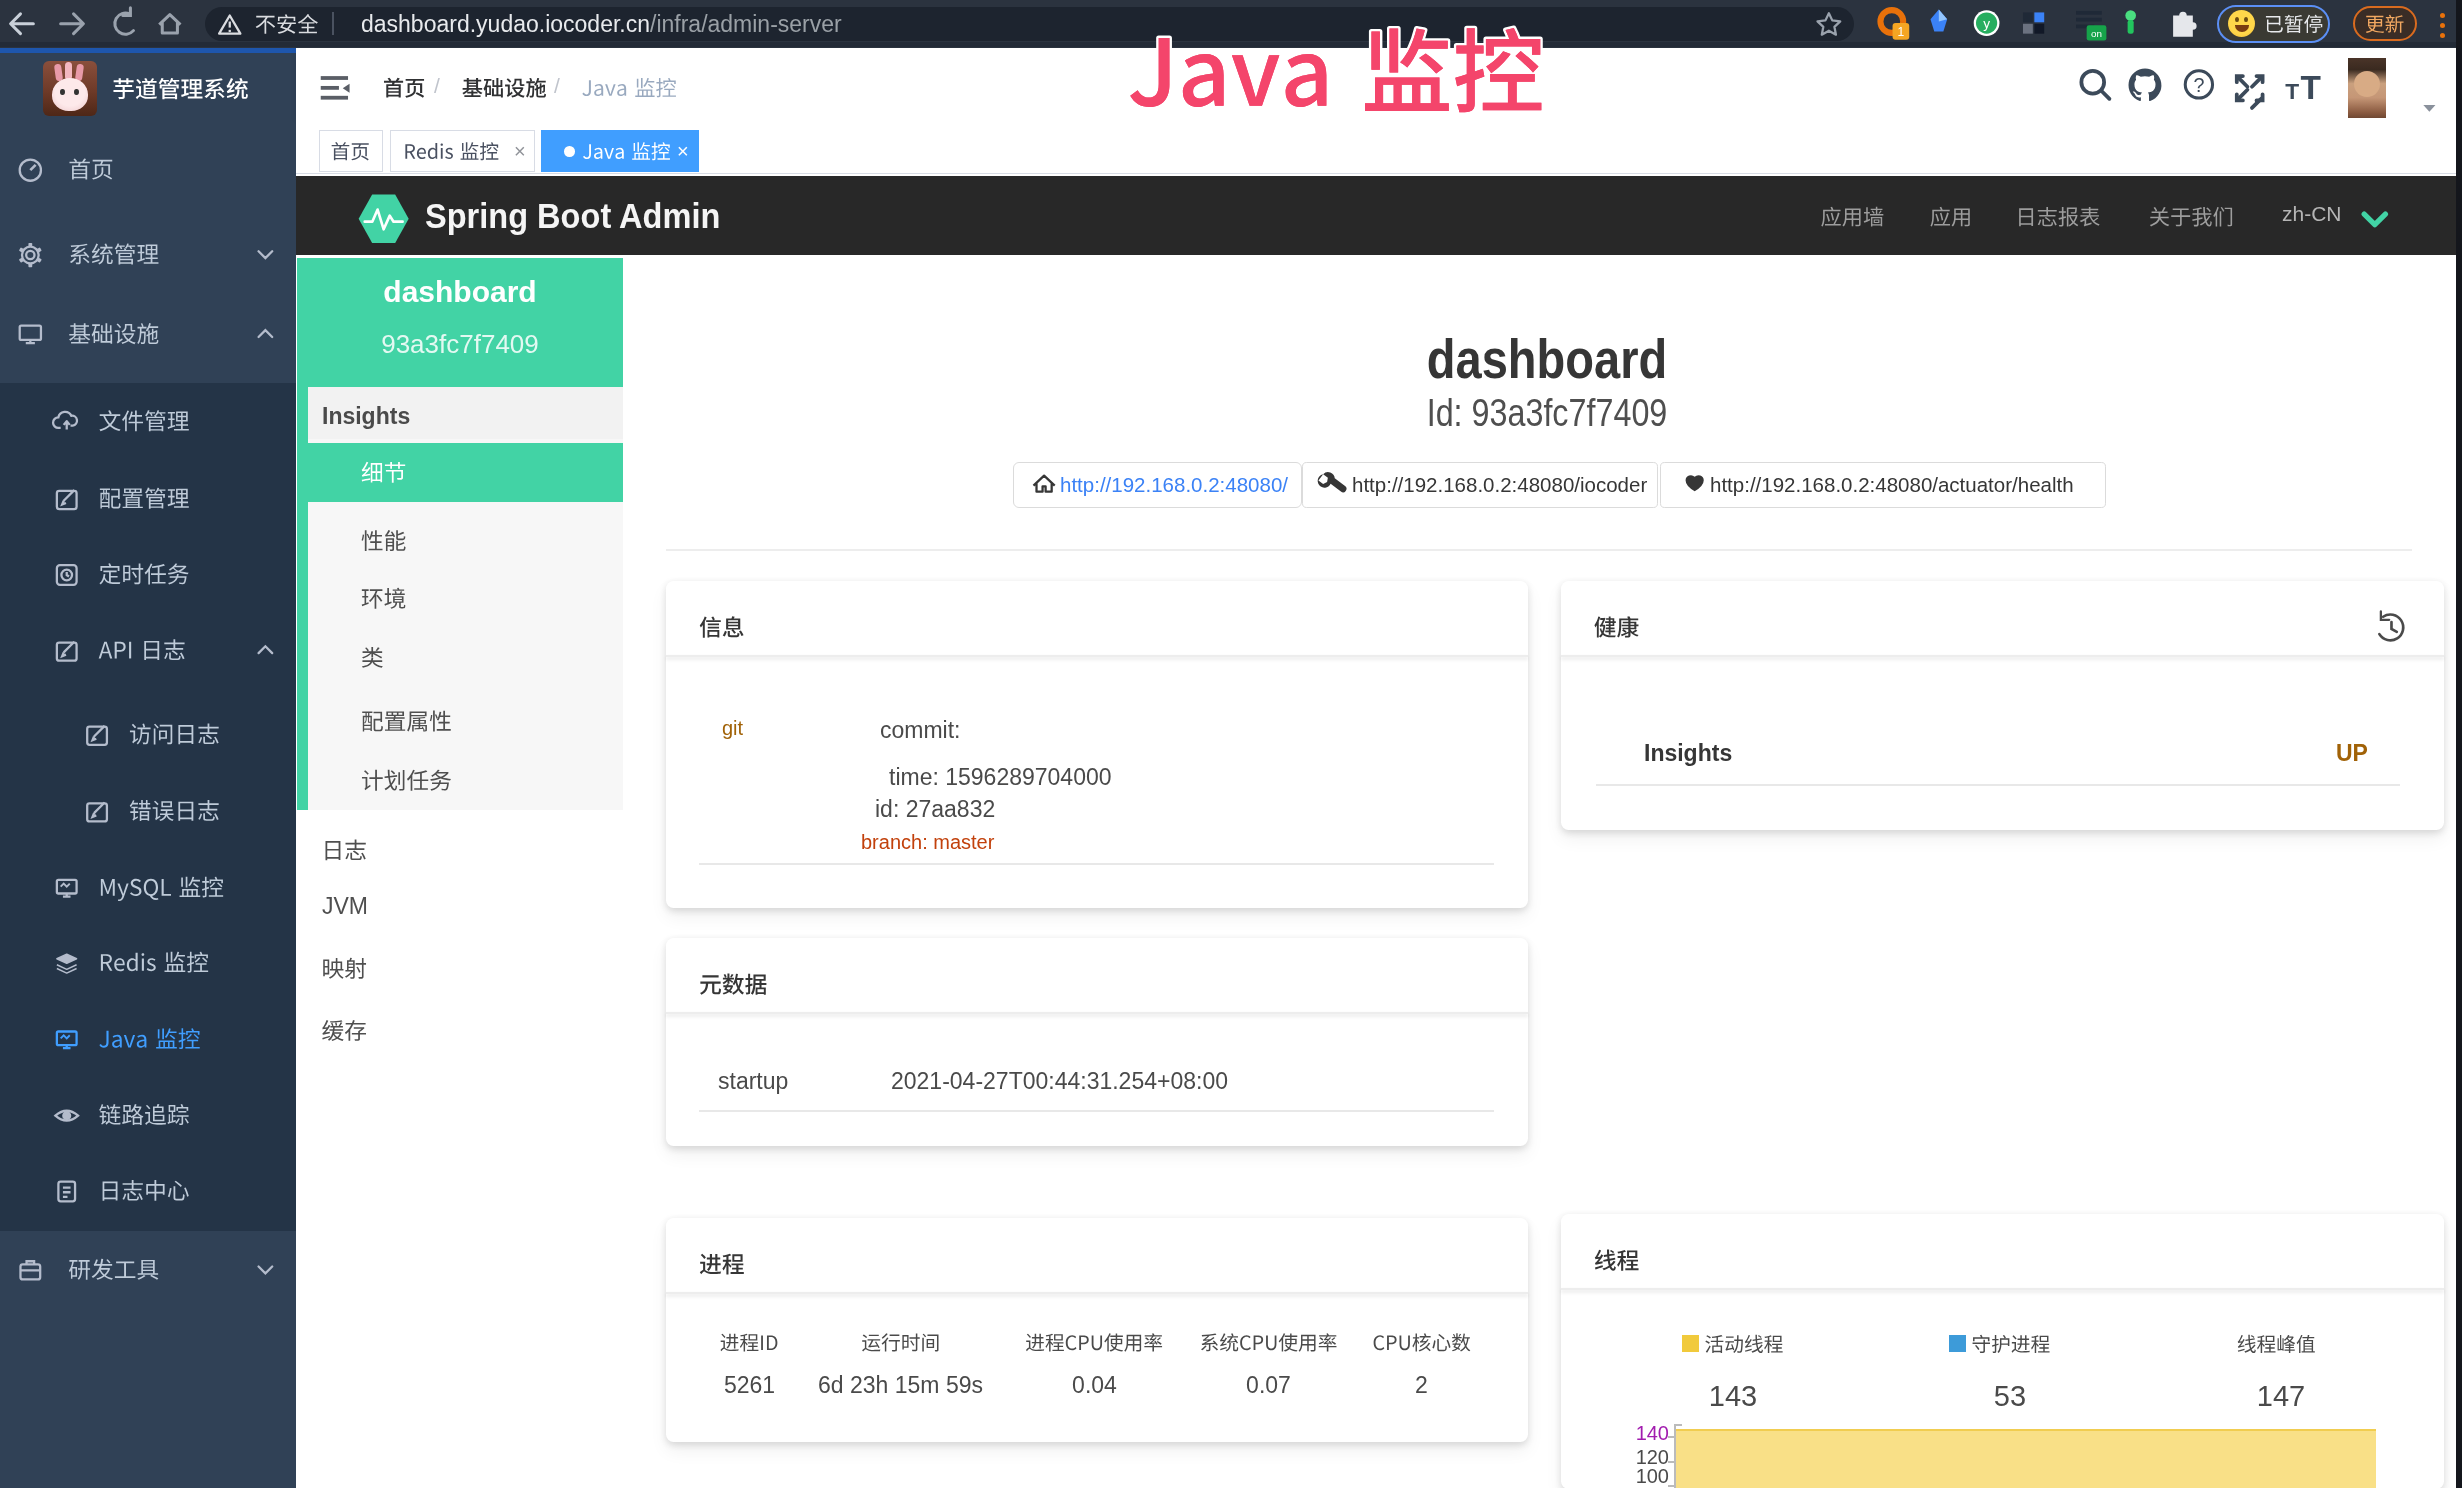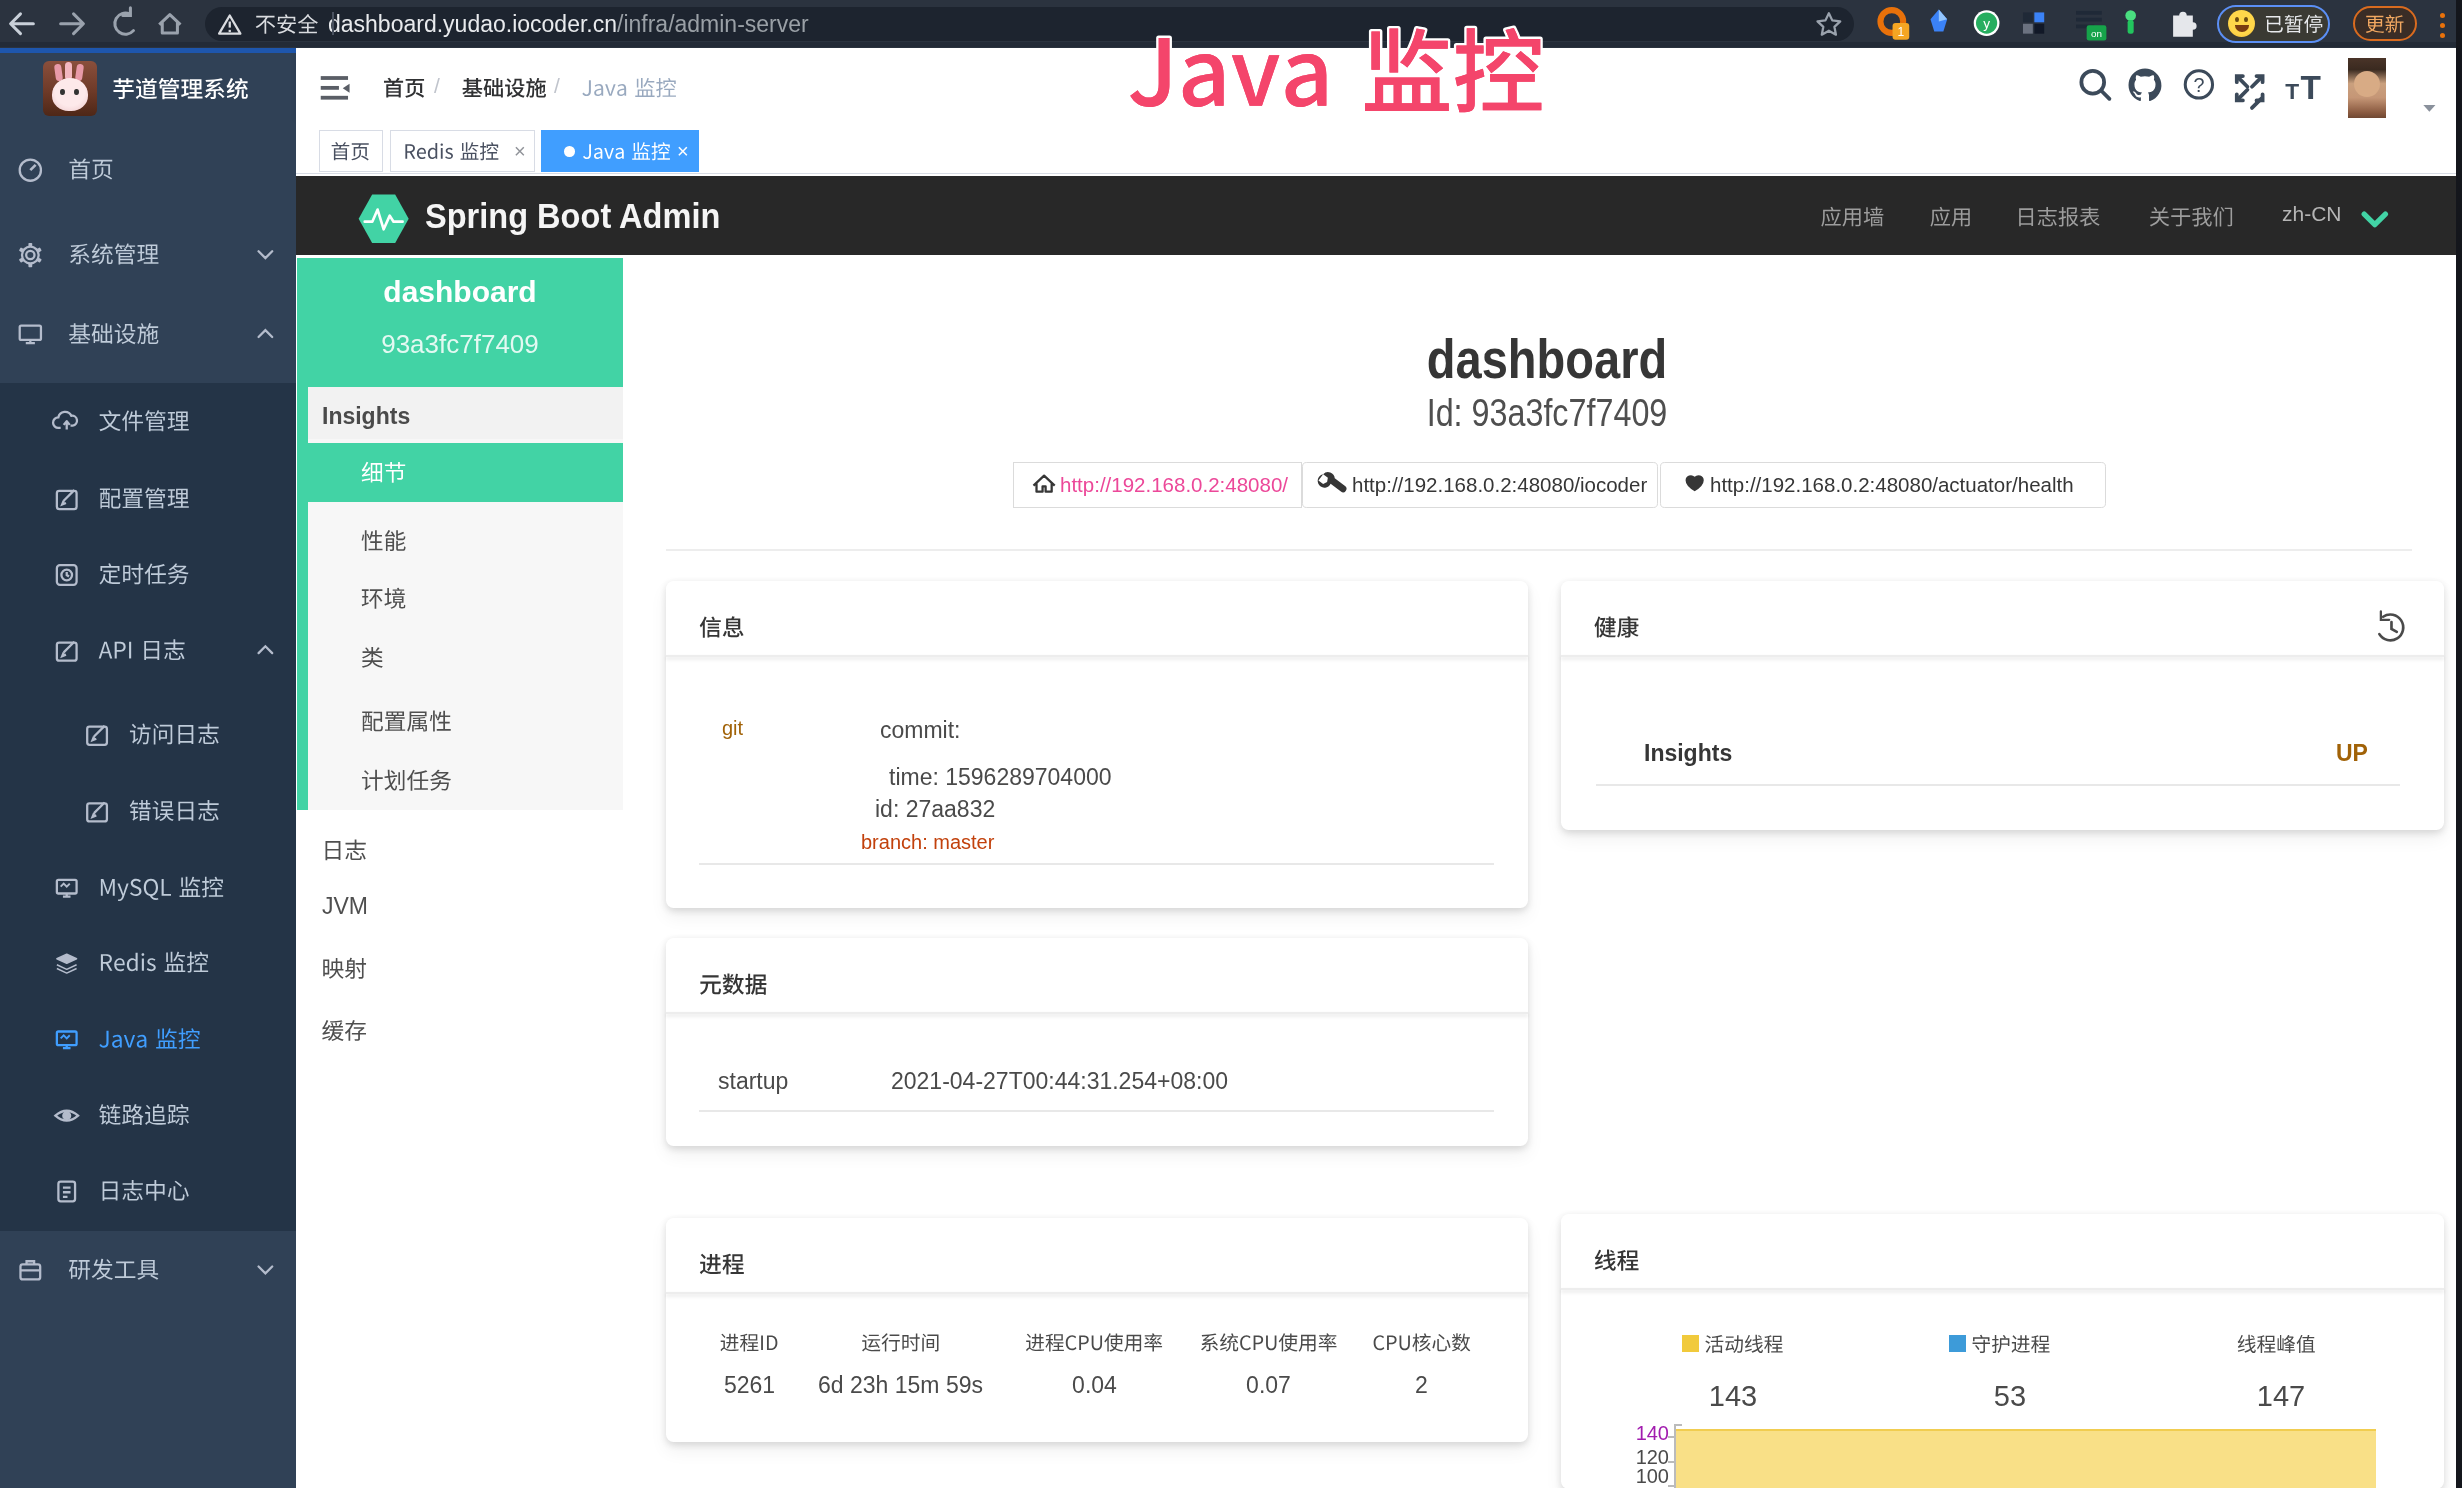--- a/index.html
+++ b/index.html
@@ -1,20 +1,20 @@
 <!DOCTYPE html>
 <html style="font-size:12px"><head><meta charset="utf-8"><style>
 *{margin:0;padding:0;}
 html,body{width:2462px;height:1489px;overflow:hidden;background:#fff;}
 body{position:relative;font-family:'Liberation Sans',sans-serif;}
 </style></head><body>
 <div style="position:absolute;left:0;top:0;width:2462px;height:48px;background:#2b333f;"></div>
 <div style="position:absolute;left:0;top:42px;width:2462px;height:5.3px;background:#232b37;"></div>
 <div style="position:absolute;left:205px;top:6.8px;width:1649px;height:34px;border-radius:17.4px;background:#1d242f;"></div>
-<div style="position:absolute;left:328px;top:10.6px;font-family:'Liberation Sans',sans-serif;font-size:23px;color:#e8eaed;white-space:nowrap;">dashboard.yudao.iocoder.cn<span style="color:#9aa0a6;">/infra/admin-server</span></div>
+<div style="position:absolute;left:361px;top:10.6px;font-family:'Liberation Sans',sans-serif;font-size:23px;color:#e8eaed;white-space:nowrap;">dashboard.yudao.iocoder.cn<span style="color:#9aa0a6;">/infra/admin-server</span></div>
 <div style="position:absolute;left:332px;top:12px;width:1.5px;height:23px;background:#4a5260;"></div>
 <div style="position:absolute;left:2217px;top:4.6px;width:113px;height:38px;border-radius:20px;border:2.3px solid #5b8ff5;background:#3a3a33;box-sizing:border-box;"></div>
 <div style="position:absolute;left:2228px;top:10px;width:27px;height:27px;border-radius:50%;background:radial-gradient(circle at 50% 45%,#ffd74a 60%,#f0b429);"></div>
 <div style="position:absolute;left:2235px;top:16.7px;width:3.8px;height:5.3px;border-radius:50%;background:#6b4c10;"></div>
 <div style="position:absolute;left:2244px;top:16.7px;width:3.8px;height:5.3px;border-radius:50%;background:#6b4c10;"></div>
 <div style="position:absolute;left:2235px;top:25px;width:13.7px;height:6.8px;border-radius:0 0 6.8px 6.8px;background:#7a3d10;"></div>
 <div style="position:absolute;left:2353px;top:6px;width:64px;height:35px;border-radius:18px;border:2.3px solid #d96b1f;background:#3a2d26;box-sizing:border-box;"></div>
 <div style="position:absolute;left:2440px;top:13px;width:5.3px;height:5.3px;border-radius:50%;background:#e8710a;"></div>
 <div style="position:absolute;left:2440px;top:23px;width:5.3px;height:5.3px;border-radius:50%;background:#e8710a;"></div>
 <div style="position:absolute;left:2440px;top:33px;width:5.3px;height:5.3px;border-radius:50%;background:#e8710a;"></div>
@@ -48,21 +48,21 @@
 <div style="position:absolute;left:297px;top:387px;width:326px;height:423px;background:#f7f7f7;"></div>
 <div style="position:absolute;left:297px;top:387px;width:10.6px;height:423px;background:#42d3a5;"></div>
 <div style="position:absolute;left:308px;top:387px;width:315px;height:52px;background:#f2f2f2;"></div>
 <div style="position:absolute;left:308px;top:443px;width:315px;height:59px;background:#42d3a5;"></div>
 <div style="position:absolute;left:297px;top:275px;width:326px;text-align:center;font-family:'Liberation Sans',sans-serif;font-size:30px;font-weight:bold;color:#fff;">dashboard</div>
 <div style="position:absolute;left:297px;top:329px;width:326px;text-align:center;font-family:'Liberation Sans',sans-serif;font-size:26px;color:rgba(255,255,255,.85);">93a3fc7f7409</div>
 <div style="position:absolute;left:322px;top:403px;font-family:'Liberation Sans',sans-serif;font-size:23px;font-weight:bold;color:#4a4a4a;">Insights</div>
 <div style="position:absolute;left:322px;top:893px;font-family:'Liberation Sans',sans-serif;font-size:23px;color:#4f4f4f;">JVM</div>
 <div style="position:absolute;left:1289px;top:331px;width:516px;font-family:'Liberation Sans',sans-serif;font-size:56px;font-weight:bold;color:#363636;text-align:center;transform:scaleX(.84);line-height:56px;">dashboard</div>
 <div style="position:absolute;left:1289px;top:394px;width:516px;font-family:'Liberation Sans',sans-serif;font-size:38px;color:#4f4f4f;text-align:center;transform:scaleX(.85);line-height:39px;">Id: 93a3fc7f7409</div>
-<div style="position:absolute;top:462px;height:46px;border:1.5px solid #dbdbdb;border-radius:0;background:#fff;box-sizing:border-box;font-family:'Liberation Sans',sans-serif;font-size:20.5px;color:#ec4899;line-height:43px;white-space:nowrap;left:1013px;width:289px;padding-left:46px;">http://192.168.0.2:48080/</div>
+<div style="position:absolute;top:462px;height:46px;border:1.5px solid #dbdbdb;border-radius:6px;background:#fff;box-sizing:border-box;font-family:'Liberation Sans',sans-serif;font-size:20.5px;color:#3b82f6;line-height:43px;white-space:nowrap;left:1013px;width:289px;padding-left:46px;">http://192.168.0.2:48080/</div>
 <div style="position:absolute;top:462px;height:46px;border:1.5px solid #dbdbdb;border-radius:4.6px;background:#fff;box-sizing:border-box;font-family:'Liberation Sans',sans-serif;font-size:20.5px;color:#363636;line-height:43px;white-space:nowrap;left:1302px;width:356px;padding-left:49px;">http://192.168.0.2:48080/iocoder</div>
 <div style="position:absolute;top:462px;height:46px;border:1.5px solid #dbdbdb;border-radius:4.6px;background:#fff;box-sizing:border-box;font-family:'Liberation Sans',sans-serif;font-size:20.5px;color:#363636;line-height:43px;white-space:nowrap;left:1660px;width:446px;padding-left:49px;">http://192.168.0.2:48080/actuator/health</div>
 <div style="position:absolute;left:666px;top:549px;width:1746px;height:1.5px;background:#ededed;"></div>
 <div style="position:absolute;background:#fff;border-radius:7.6px;box-shadow:0 2.3px 7.6px rgba(10,10,10,.12),0 9px 18px rgba(10,10,10,.06);left:666px;top:581px;width:862px;height:327px;"></div>
 <div style="position:absolute;left:666px;top:655px;width:862px;height:1.5px;background:#ededed;box-shadow:0 2.3px 3.8px rgba(10,10,10,.12);"></div>
 <div style="position:absolute;background:#fff;border-radius:7.6px;box-shadow:0 2.3px 7.6px rgba(10,10,10,.12),0 9px 18px rgba(10,10,10,.06);left:1561px;top:581px;width:883px;height:249px;"></div>
 <div style="position:absolute;left:1561px;top:655px;width:883px;height:1.5px;background:#ededed;box-shadow:0 2.3px 3.8px rgba(10,10,10,.12);"></div>
 <div style="position:absolute;background:#fff;border-radius:7.6px;box-shadow:0 2.3px 7.6px rgba(10,10,10,.12),0 9px 18px rgba(10,10,10,.06);left:666px;top:938px;width:862px;height:208px;"></div>
 <div style="position:absolute;left:666px;top:1012px;width:862px;height:1.5px;background:#ededed;box-shadow:0 2.3px 3.8px rgba(10,10,10,.12);"></div>
 <div style="position:absolute;background:#fff;border-radius:7.6px;box-shadow:0 2.3px 7.6px rgba(10,10,10,.12),0 9px 18px rgba(10,10,10,.06);left:666px;top:1218px;width:862px;height:224px;"></div>

